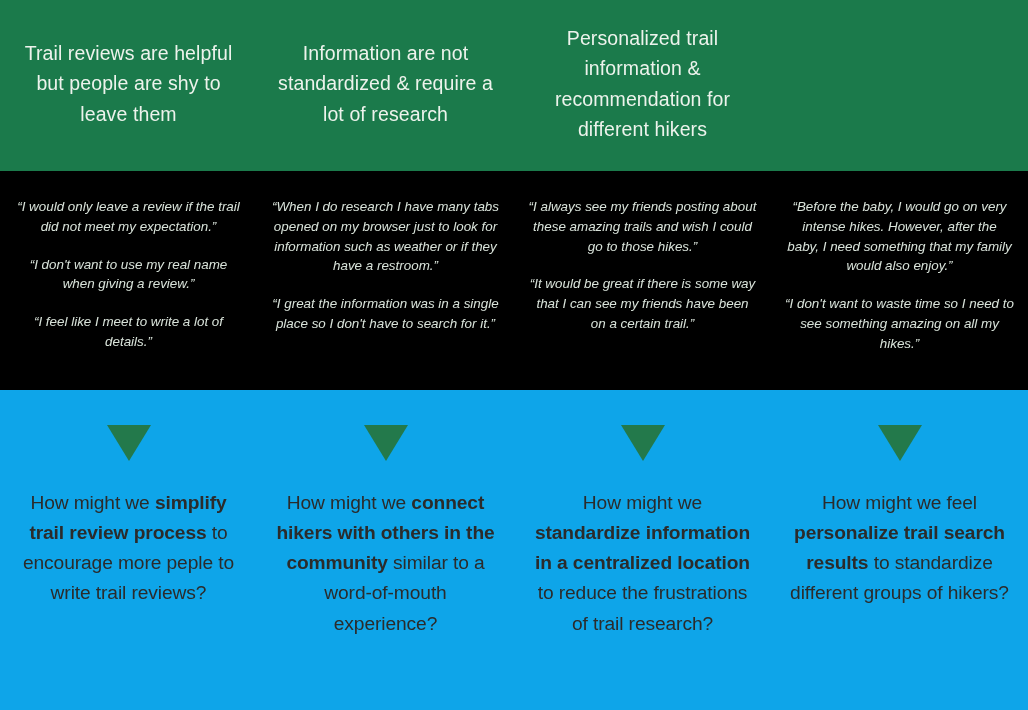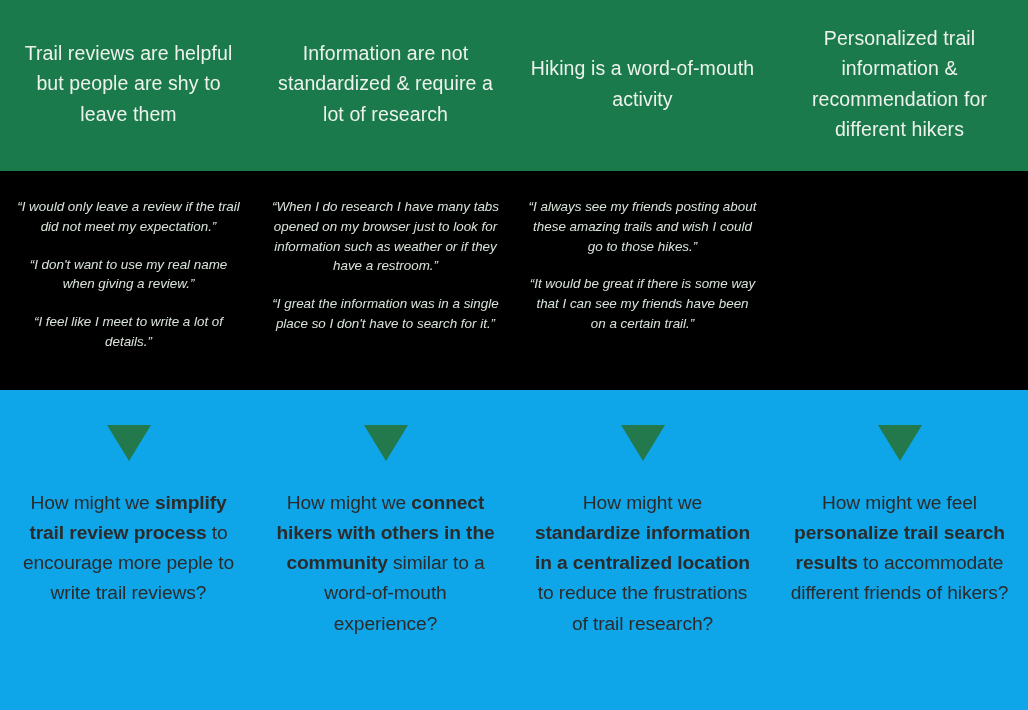--- a/index.html
+++ b/index.html
@@ -112,55 +112,56 @@
 
   <div class="band-insights">
     <div class="insight-cell">
       <div class="insight-text">Trail reviews are helpful but people
 are shy to leave them</div>
     </div>
     <div class="insight-cell">
       <div class="insight-text">Information are not standardized &amp; require a lot of research</div>
     </div>
     <div class="insight-cell">
-      <div class="insight-text">Hiking is a word-of-mouth activity</div>
-    </div>
-    <div class="insight-cell">
       <div class="insight-text">Personalized trail information &amp; recommendation for different hikers</div>
     </div>
   </div>
 
   <div class="band-quotes">
     <div class="quote-cell">
         <div class="quote">“I would only leave a review if the trail did not meet my expectation.”</div>
         <div class="quote">“I don't want to use my real name when giving a review.”</div>
         <div class="quote">“I feel like I meet to write a lot of details.”</div>
       </div>
     <div class="quote-cell">
         <div class="quote">“When I do research I have many tabs opened on my browser just to look for information such as weather or if they have a restroom.”</div>
         <div class="quote">“I great the information was in a single place so I don't have to search for it.”</div>
       </div>
     <div class="quote-cell">
         <div class="quote">“I always see my friends posting about these amazing trails and wish I could go to those hikes.”</div>
         <div class="quote">“It would be great if there is some way that I can see my friends have been on a certain trail.”</div>
       </div>
+    <div class="quote-cell">
+        <div class="quote">“Before the baby, I would go on very intense hikes. However, after the baby, I need something that my family would also enjoy.”</div>
+        <div class="quote">“I don't want to waste time so I need to see something amazing on all my hikes.”</div>
+      </div>
   </div>
 
   <div class="band-hmw">
     <div class="hmw-cell">
       <div class="arrow-down"></div>
       <div class="hmw-text"><span>How might we </span><b>simplify trail review process</b><span> to encourage more peple to write trail reviews?</span></div>
     </div>
     <div class="hmw-cell">
       <div class="arrow-down"></div>
       <div class="hmw-text"><span>How might we </span><b>connect hikers with others in the community</b><span> similar to a word-of-mouth experience?</span></div>
     </div>
     <div class="hmw-cell">
       <div class="arrow-down"></div>
       <div class="hmw-text"><span>How might we </span><b>standardize information in a centralized location</b><span> to reduce the frustrations of trail research?</span></div>
     </div>
     <div class="hmw-cell">
       <div class="arrow-down"></div>
-      <div class="hmw-text"><span>How might we feel </span><b>personalize trail search results</b><span> to accommodate different friends of hikers?</span></div>
+      <div class="hmw-text"><span>How might we feel </span><b>personalize trail search results</b><span> to standardize different groups of hikers?</span></div>
     </div>
   </div>
 
 </div>
 
 </body></html>

